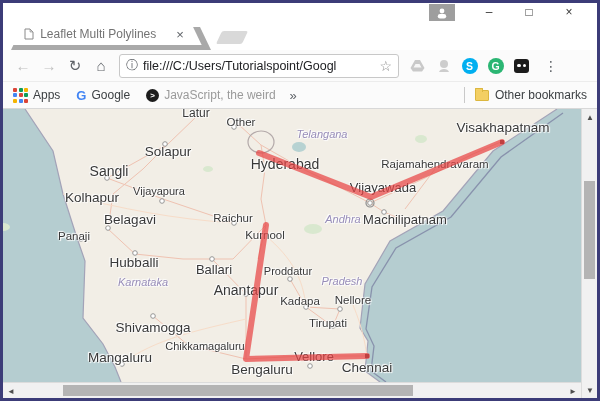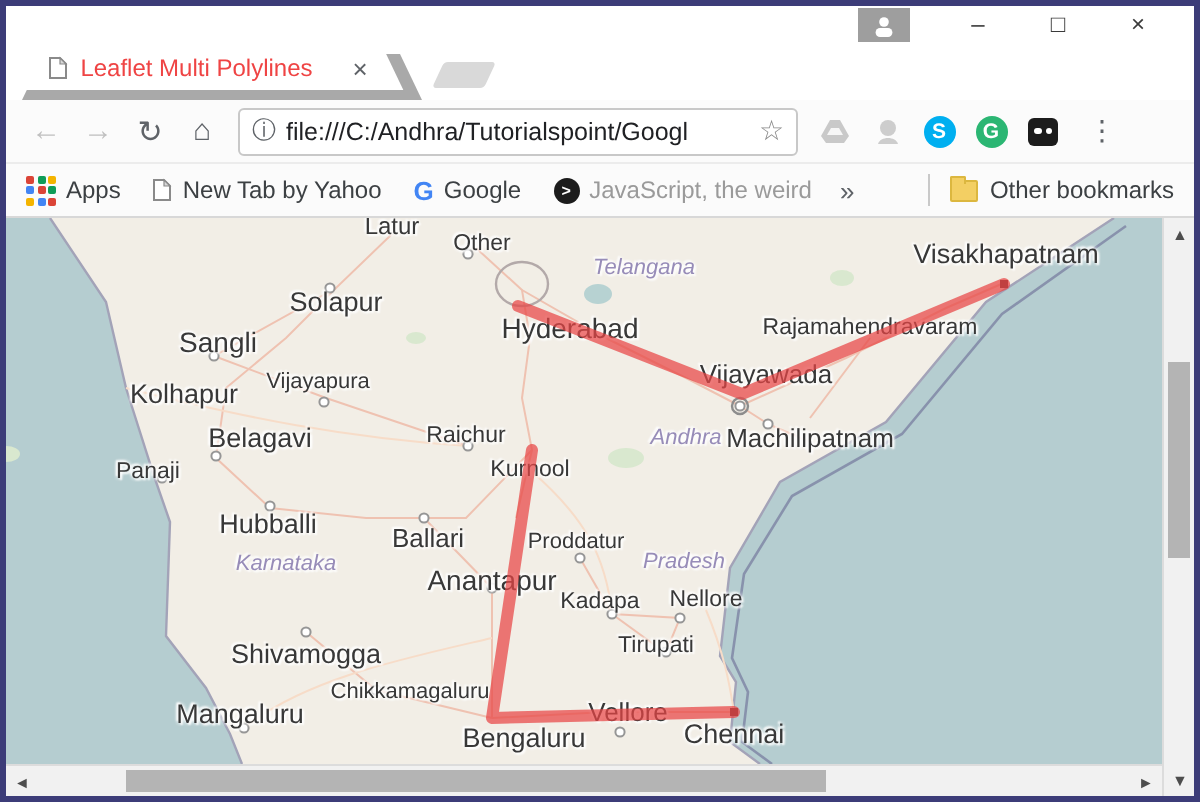--- a/index.html
+++ b/index.html
@@ -9,21 +9,21 @@
 
   
   .titlebar { height:19px; background:#fff; display:flex; justify-content:flex-end; align-items:center; padding-right:8px; gap:0; }
   .profile-btn { width:26px; height:17px; background:#9e9e9e; display:flex; align-items:center; justify-content:center; margin-right:14px; }
   .win-ctrl { width:40px; text-align:center; font-size:12px; color:#3a3a3a; line-height:17px; cursor:default; }
 
   
   .tabstrip { height:28px; background:#fff; position:relative; }
   .tab-outer { position:absolute; left:8px; top:5px; width:200px; height:23px; background:#a9a9a9; clip-path:polygon(0 100%, 11px 0, calc(100% - 11px) 0, 100% 100%); }
   .tab-inner { position:absolute; left:1.2px; top:1.2px; width:197.6px; height:22px; background:#fff; clip-path:polygon(0 100%, 10.5px 0, calc(100% - 10.5px) 0, 100% 100%); display:flex; align-items:center; padding:0 16px 0 20px; gap:6px; }
-  .tab-title { font-size:12px; color:#ef4444; white-space:nowrap; overflow:hidden; flex:1; }
+  .tab-title { font-size:12px; color:#737373; white-space:nowrap; overflow:hidden; flex:1; }
   .tab-close { font-size:13px; color:#5f6368; padding:0 2px; }
   .newtab-btn { position:absolute; left:216px; top:9px; width:26px; height:13px; background:#d9d9d9; transform:skewX(-25deg); border-radius:2px; }
 
   
   .toolbar { height:32px; background:#fbfbfb; display:flex; align-items:center; padding:0 6px 0 8px; gap:2px; border-bottom:1px solid #ececec; }
   .tb-btn { width:24px; text-align:center; font-size:15px; color:#5f6368; }
   .tb-btn.disabled { color:#c0c0c0; }
   .omnibox { flex:0 0 280px; height:24px; border:1px solid #c8c8c8; border-radius:3px; background:#fff; display:flex; align-items:center; padding:0 6px; gap:5px; margin:0 4px; }
   .omni-info { font-size:12px; color:#5f6368; }
   .omni-url { flex:1; font-size:12.5px; color:#202124; white-space:nowrap; overflow:hidden; }
@@ -90,21 +90,21 @@
     <div class="newtab-btn"></div>
   </div>
 
   <div class="toolbar">
     <div class="tb-btn disabled">←</div>
     <div class="tb-btn disabled">→</div>
     <div class="tb-btn">↻</div>
     <div class="tb-btn">⌂</div>
     <div class="omnibox">
       <span class="omni-info">ⓘ</span>
-      <span class="omni-url">file:///C:/Andhra/Tutorialspoint/Googl</span>
+      <span class="omni-url">file:///C:/Users/Tutorialspoint/Googl</span>
       <span class="omni-star">☆</span>
     </div>
     <div class="ext-row">
       <span class="ext-icon">
         <svg width="15" height="13" viewBox="0 0 15 13">
             <path d="M5,1 h5 l4.5,8 -2.5,3.5 h-9 L0.5,9 Z" fill="#c9c9c9"></path>
             <path d="M5.5,5 h4 l2,3.5 h-8 Z" fill="#f6f6f6"></path>
           </svg>
       </span>
       <span class="ext-icon">
@@ -136,27 +136,20 @@
           <i style="background:#0f9d58"></i>
           <i style="background:#f4b400"></i>
         <i style="background:#4285f4"></i>
           <i style="background:#db4437"></i>
           <i style="background:#0f9d58"></i>
         <i style="background:#f4b400"></i>
           <i style="background:#4285f4"></i>
           <i style="background:#db4437"></i>
       </span>
       <span>Apps</span>
-    </div>
-    <div class="bm-item" style="margin-left:10px">
-      <svg width="10" height="12" viewBox="0 0 10 12">
-        <path d="M1,1 h5 l3,3 v7 h-8 z" fill="#fff" stroke="#8a8a8a"></path>
-          <path d="M6,1 l3,3 h-3 z" fill="#d8d8d8" stroke="#8a8a8a" stroke-width="0.6"></path>
-      </svg>
-      <span>New Tab by Yahoo</span>
     </div>
     <div class="bm-item" style="margin-left:10px">
       <span style="font-weight:bold;font-size:13px;color:#4285f4">G</span>
       <span>Google</span>
     </div>
     <div class="bm-item" style="margin-left:10px">
       <span class="circle-ic" style="background:#1c1c1c;width:13px;height:13px;font-size:8px">&gt;</span>
       <span style="color:#9a9a9a">JavaScript, the weird</span>
     </div>
     <span class="bm-chevron">»</span>

